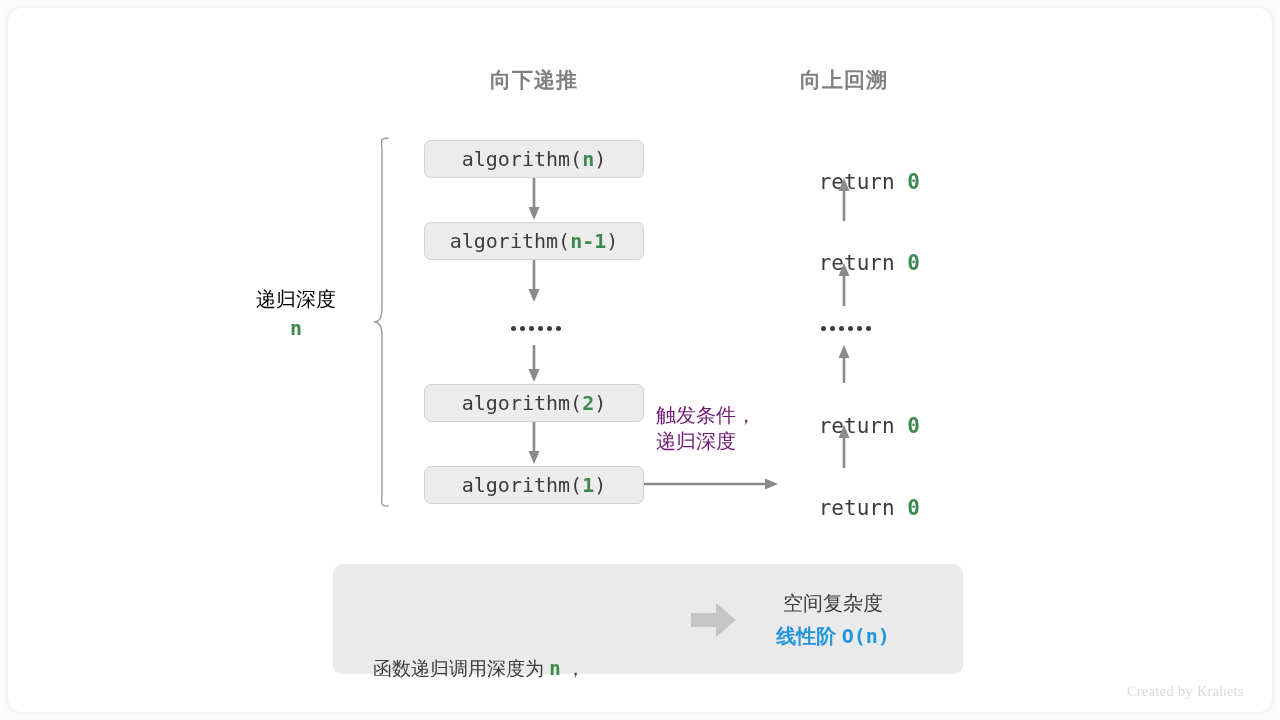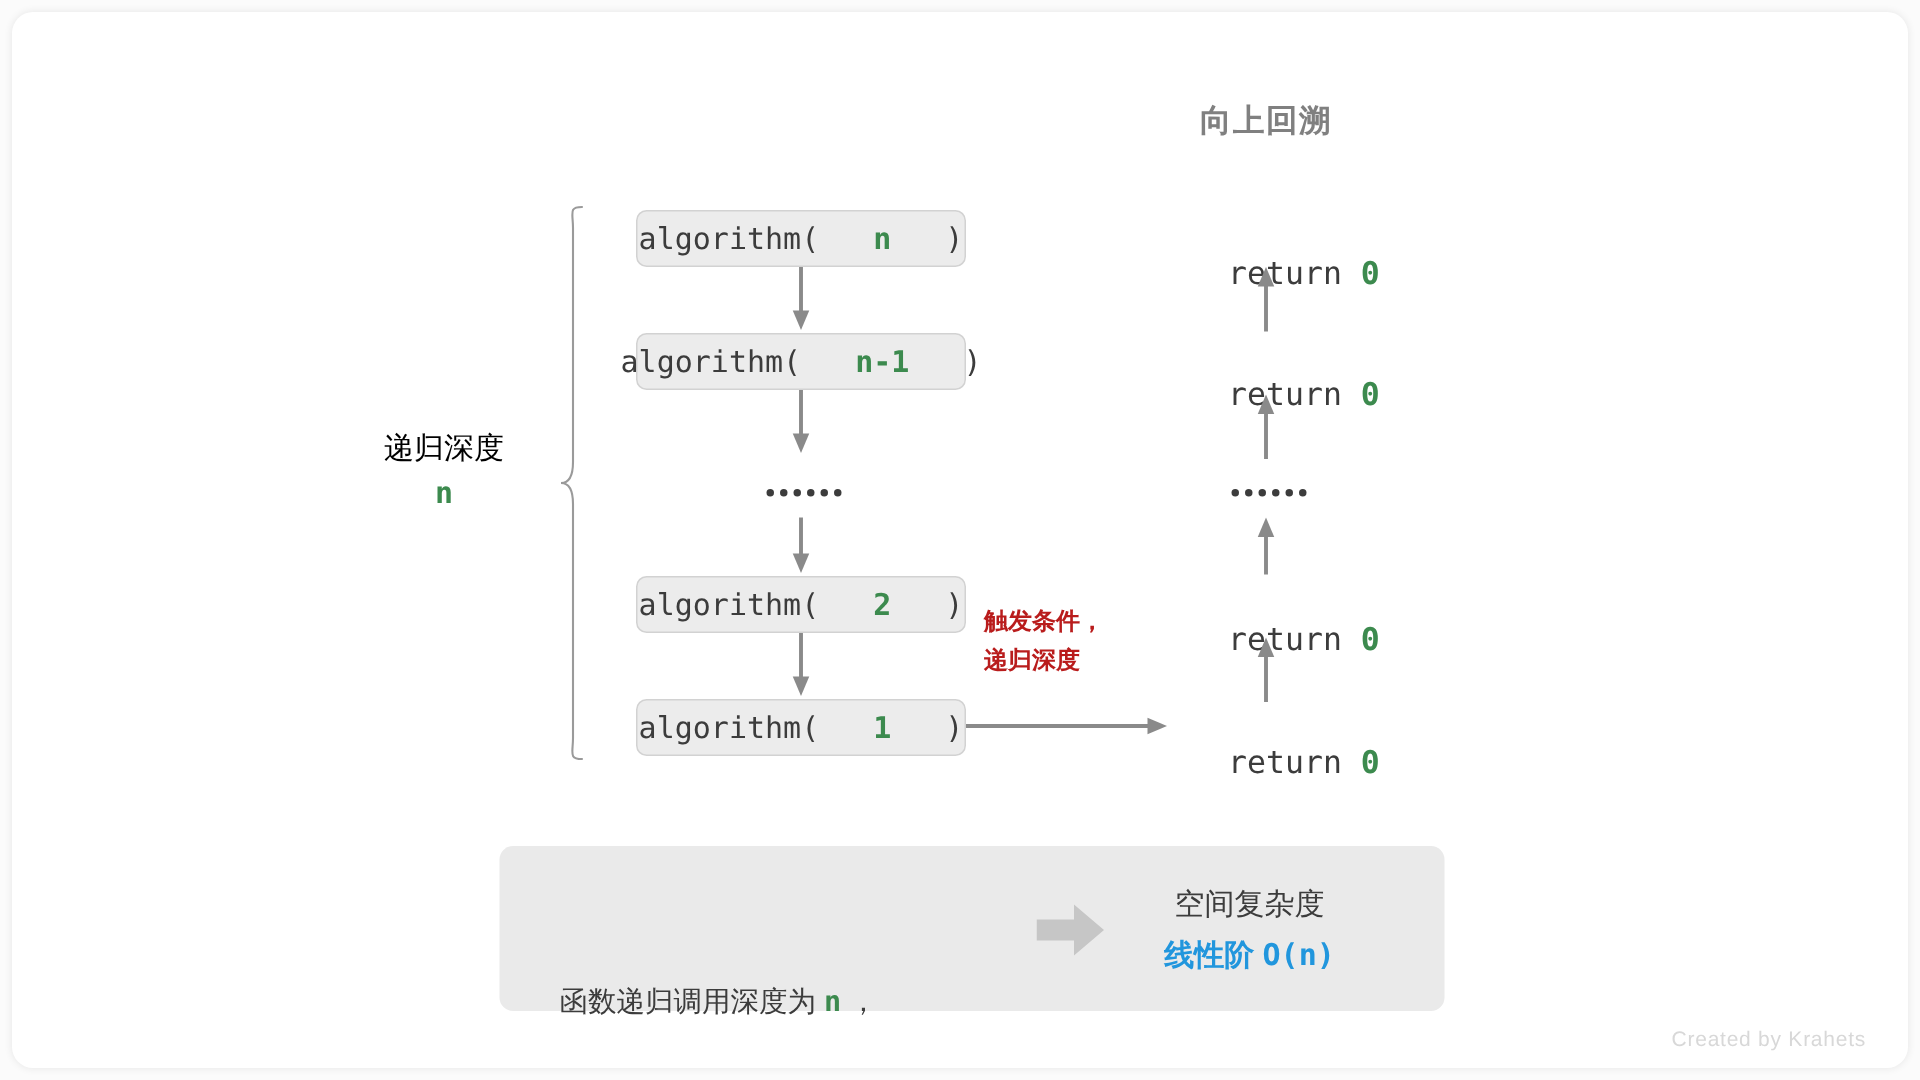--- a/index.html
+++ b/index.html
@@ -43,21 +43,20 @@
     background: #ececec;
     border: 1px solid #d2d2d2;
     border-radius: 7px;
     display: flex;
     align-items: center;
     justify-content: center;
     font-family: "DejaVu Sans Mono", monospace;
     font-size: 20px;
     color: #3c3c3c;
     white-space: pre;
-    gap: 36px;
   }
   .callbox .arg {
     color: #3c8a4e;
     font-weight: bold;
   }
 
   
   .retlabel {
     font-family: "DejaVu Sans Mono", monospace;
     font-size: 21px;
@@ -103,23 +102,23 @@
     font-family: "DejaVu Sans Mono", monospace;
     font-size: 20px;
     font-weight: bold;
     color: #3c8a4e;
     display: block;
     line-height: 30px;
   }
 
   
   .trigger-note {
-    font-size: 16px;
-    font-weight: bold;
-    color: #b91c1c;
+    font-size: 20px;
+    font-weight: normal;
+    color: #701a75;
     line-height: 26px;
     white-space: nowrap;
   }
 
   
   #summary {
     left: 325px;
     top: 556px;
     width: 630px;
     height: 110px;
@@ -169,31 +168,32 @@
   #block-arrow {
     position: absolute;
     left: 358px;
     top: 38px;
   }
 
   
   #credit {
     right: 28px;
     bottom: 12px;
-    font-family: Liberation Sans, sans-serif;
+    font-family: Liberation Serif, serif;
     font-size: 14px;
     color: #d8d8d8;
     letter-spacing: 0.5px;
   }
 </style>
 </head>
 <body>
 
 <div id="card" class="abs">
 
+  <div class="abs col-head" style="left:426px; top:58px; width:200px;">向下递推</div>
   <div class="abs col-head" style="left:736px; top:58px; width:200px;font-family:Liberation Mono, monospace;">向上回溯</div>
 
   <div class="abs brace-label" style="left:208px; top:277px;">
     <span class="l1">递归深度</span>
     <span class="l2">n</span>
   </div>
 
   <svg class="abs arrow" style="left:365px; top:128px;" width="22" height="372">
     <path d="M 15 2 C 6 2, 9 6, 9 16 L 9 172 C 9 182, 6 186, 1 186 C 6 186, 9 190, 9 200 L 9 356 C 9 366, 6 370, 15 370" fill="none" stroke="#9a9a9a" stroke-width="1.4" stroke-linecap="round"></path>
   </svg>

